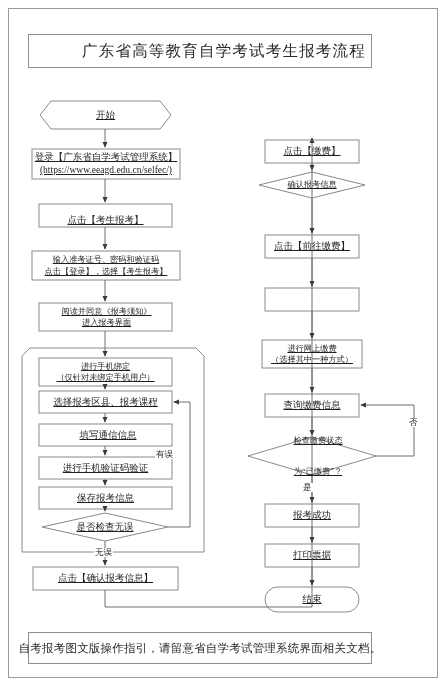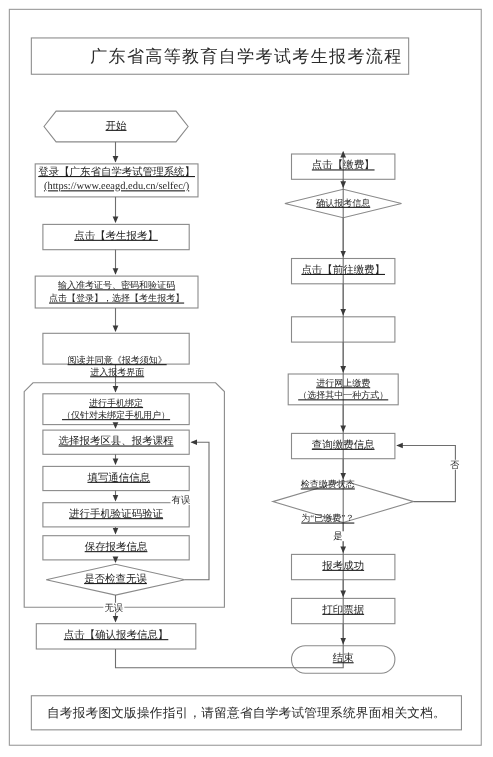--- a/index.html
+++ b/index.html
@@ -47,21 +47,21 @@
   #title-text {
     font-size: 15.5px;
     letter-spacing: 1.2px;
     color: #2b2b2b;
     white-space: nowrap;
   }
   #footer-box {
     position: absolute;
     left: 28px;
     top: 632px;
-    width: 392px;
+    width: 344px;
     height: 32px;
     border: 1px solid #8e8e8e;
     box-sizing: border-box;
     display: flex;
     align-items: center;
     justify-content: center;
     background: #fff;
   }
   #footer-text {
     font-size: 11.5px;
@@ -187,30 +187,30 @@
 
   <div class="node-label" style="left:40px; top:101px; width:131px; height:28px;">
     <span class="lbl-line">开始</span>
   </div>
 
   <div class="node-label" style="left:32px; top:149px; width:148px; height:30px;">
     <span class="lbl-line small">登录【广东省自学考试管理系统】</span>
     <span class="lbl-line mono">(https://www.eeagd.edu.cn/selfec/)</span>
   </div>
 
-  <div class="node-label" style="left:39px; top:204px; width:133px; height:23px;">
+  <div class="node-label" style="left:39px; top:204px; width:133px; height:23px;justify-content:flex-end;">
     <span class="lbl-line">点击【考生报考】</span>
   </div>
 
   <div class="node-label small" style="left:32px; top:251px; width:148px; height:29px;">
     <span class="lbl-line">输入准考证号、密码和验证码</span>
     <span class="lbl-line">点击【登录】，选择【考生报考】</span>
   </div>
 
-  <div class="node-label small" style="left:39px; top:303px; width:135px; height:28px;margin-top:16px;">
+  <div class="node-label small" style="left:39px; top:303px; width:135px; height:28px;">
     <span class="lbl-line">阅读并同意《报考须知》</span>
     <span class="lbl-line">进入报考界面</span>
   </div>
 
   <div class="node-label small" style="left:39px; top:358px; width:133px; height:28px;">
     <span class="lbl-line">进行手机绑定</span>
     <span class="lbl-line">（仅针对未绑定手机用户）</span>
   </div>
 
   <div class="node-label" style="left:39px; top:391px; width:133px; height:22px;">
@@ -252,21 +252,21 @@
 
   <div class="node-label small" style="left:262px; top:340px; width:100px; height:28px;">
     <span class="lbl-line">进行网上缴费</span>
     <span class="lbl-line">（选择其中一种方式）</span>
   </div>
 
   <div class="node-label" style="left:265px; top:394px; width:94px; height:23px;">
     <span class="lbl-line">查询缴费信息</span>
   </div>
 
-  <div class="node-label small" style="left:244px; top:441px; width:108px; height:30px;gap:20px;">
+  <div class="node-label small" style="left:264px; top:441px; width:108px; height:30px;gap:20px;">
     <span class="lbl-line">检查缴费状态</span>
     <span class="lbl-line">为“已缴费”？</span>
   </div>
 
   <div class="node-label" style="left:265px; top:504px; width:94px; height:23px;">
     <span class="lbl-line">报考成功</span>
   </div>
 
   <div class="node-label" style="left:265px; top:544px; width:94px; height:23px;">
     <span class="lbl-line">打印票据</span>

